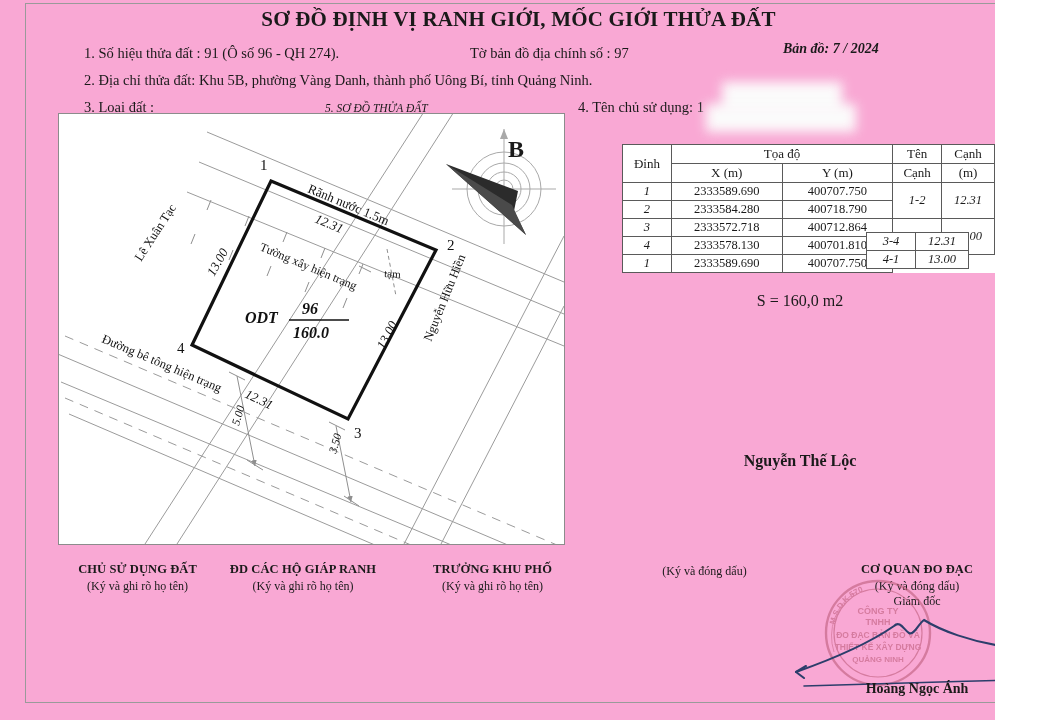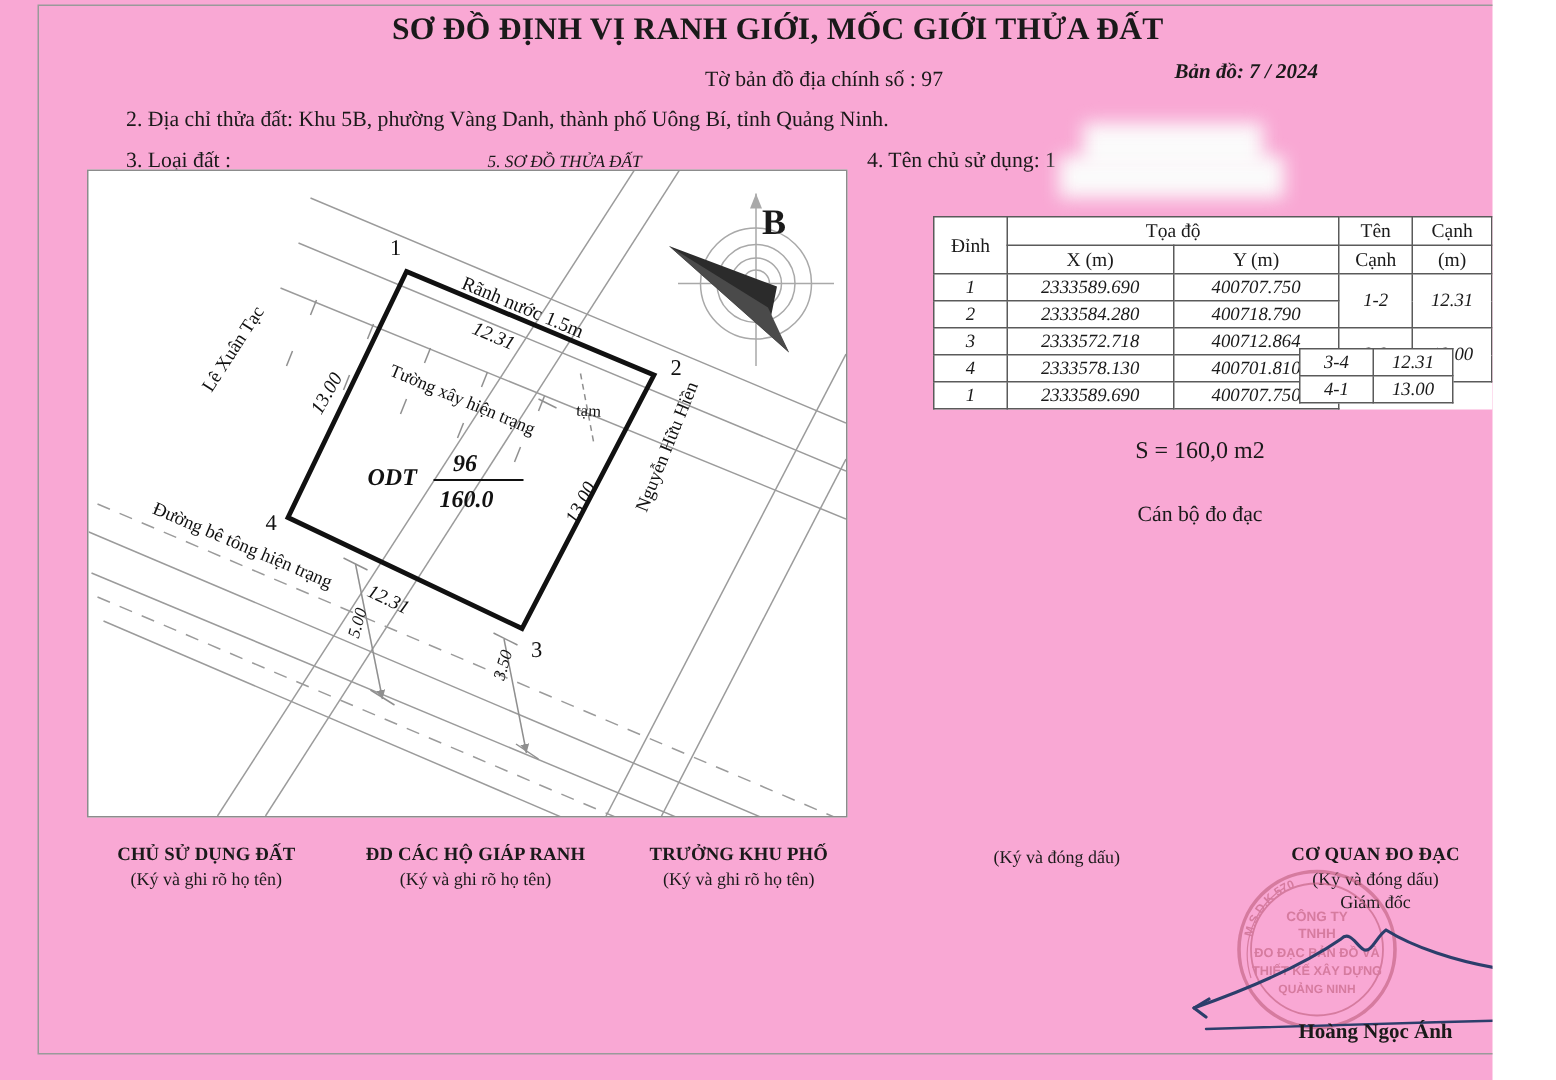--- a/index.html
+++ b/index.html
@@ -101,21 +101,21 @@
     background: #fff;
   }
   table.coords th, table.coords td {
     border: 1px solid #5a5a5a;
     padding: 1px 5px;
     text-align: center;
     font-weight: normal;
   }
   table.coords th { font-size: 13px; font-weight: normal; }
   table.coords td.vtx { font-style: italic; width: 38px; }
-  table.coords td.num { font-style: italic; width: 100px; }
+  table.coords td.num { width: 100px; }
   table.coords td.side { font-style: italic; width: 38px; }
   table.coords td.len { font-style: italic; width: 42px; }
   .area-text {
     position: absolute;
     left: 615px; top: 292px;
     width: 370px;
     text-align: center;
     font-size: 16px;
   }
   .surveyor-role {
@@ -137,21 +137,21 @@
   
   .sig {
     position: absolute;
     text-align: center;
     font-size: 12.5px;
   }
   .sig .sig-title { font-weight: bold; letter-spacing: .1px; display: block; }
   .sig .sig-sub { display: block; font-size: 12px; margin-top: 2px; }
   .sig .sig-sub2 { display: block; font-size: 12px; }
   .sig0 { left: 45px;  top: 562px; width: 185px; }
-  .sig1 { left: 222px; top: 562px; width: 190px; }
+  .sig1 { left: 208px; top: 562px; width: 190px; }
   .sig2 { left: 400px; top: 562px; width: 185px; }
   .sig3 { left: 592px; top: 562px; width: 225px; }
   .sig4 { left: 822px; top: 562px; width: 190px; }
 
   .stamp-signer {
     position: absolute;
     left: 822px; top: 681px;
     width: 190px;
     text-align: center;
     font-size: 14px;
@@ -174,20 +174,21 @@
 </style>
 </head>
 <body>
 
 <div id="page">
 
   <div class="doc-frame"></div>
 
   <div class="doc-title">SƠ ĐỒ ĐỊNH VỊ RANH GIỚI, MỐC GIỚI THỬA ĐẤT</div>
 
+  <div class="line-item l1">1. Số hiệu thửa đất : 91 (Ô số 96 - QH 274).</div>
   <div class="line-item l1b">Tờ bản đồ địa chính số : 97</div>
   <div class="mapno">Bản đồ:  7 / 2024</div>
   <div class="line-item l2">2. Địa chỉ thửa đất: Khu 5B, phường Vàng Danh, thành phố Uông Bí, tỉnh Quảng Ninh.</div>
   <div class="line-item l3">3. Loại đất  :</div>
   <div class="line-item l5">5. SƠ ĐỒ THỬA ĐẤT</div>
   <div class="line-item l4">4. Tên chủ sử dụng: 1</div>
 
   <div class="redact redact-owner"></div>
   <div class="redact redact-table-title"></div>
 
@@ -343,21 +344,21 @@
       <td class="len">12.31</td>
     </tr>
     <tr>
       <td class="side">4-1</td>
       <td class="len">13.00</td>
     </tr>
   </tbody>
     </table>
 
   <div class="area-text">S = 160,0 m2</div>
-  <div class="surveyor-role">Cán bộ đo đạc</div>
+  <div class="surveyor-name">Nguyễn Thế Lộc</div>
 
   <div class="sig sig0">
     <span class="sig-title">CHỦ SỬ DỤNG ĐẤT</span>
     <span class="sig-sub">(Ký và ghi rõ họ tên)</span>
   </div>
   <div class="sig sig1">
     <span class="sig-title">ĐD CÁC HỘ GIÁP RANH</span>
     <span class="sig-sub">(Ký và ghi rõ họ tên)</span>
   </div>
   <div class="sig sig2">

